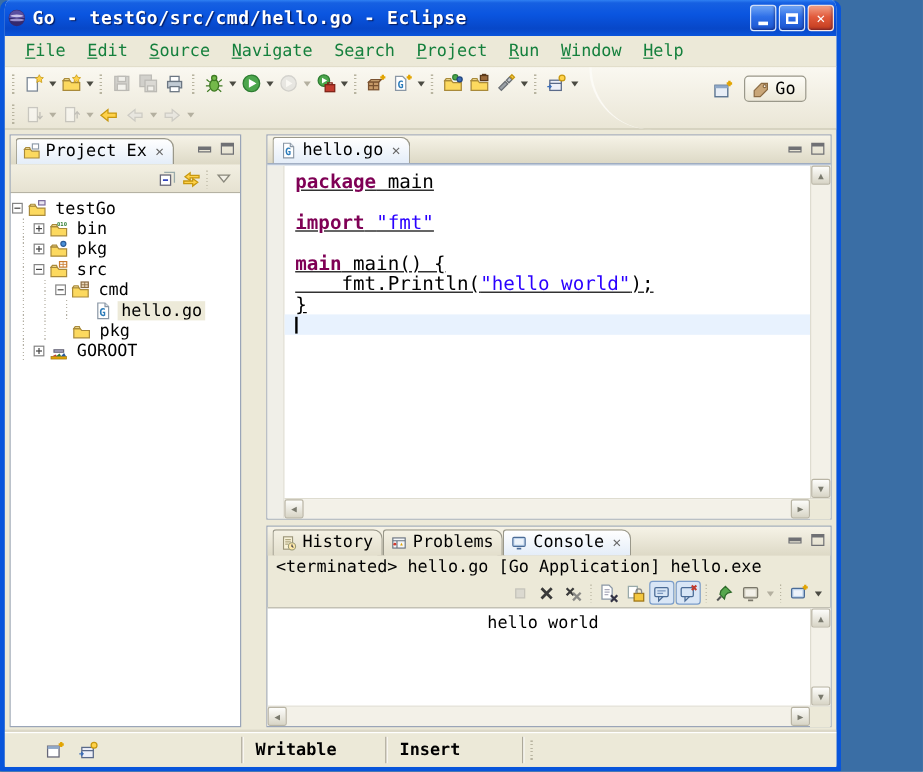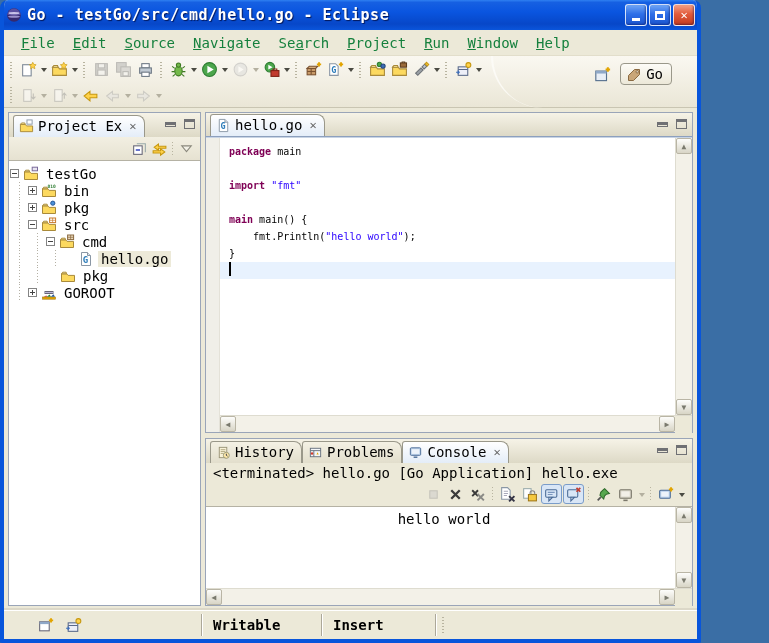--- a/index.html
+++ b/index.html
@@ -63,21 +63,21 @@
     border-bottom-left-radius:55px; border-left:2px solid #FDFCF8; opacity:.9;}
   .perspbar{ position:absolute; right:25px; top:7px; display:flex; align-items:flex-start; gap:6px; }
   .persp-open{ width:24px;height:24px;display:flex;align-items:center;justify-content:center;}
   .persp-open svg{width:18px;height:18px;}
   .persp-active{ display:flex; align-items:center; gap:4px; border:1px solid #9A988A;
     border-radius:4px; background:linear-gradient(180deg,#FDFCF7,#ECE8D8);
     padding:2px 8px 2px 5px; font-size:14px; }
   .persp-active svg{ width:16px;height:16px; }
 
   
-  .main{ height:502px; display:flex; padding:4px 4px 4px 4px; gap:4px; }
+  .main{ height:502px; display:flex; padding:4px 4px 4px 4px; gap:21px; }
   .panel{ display:flex; flex-direction:column; border:1px solid #9AA5B8; background:#ECE9D8; }
   .explorer{ width:193px; flex:none; }
   .rightcol{ flex:1; display:flex; flex-direction:column; gap:5px; min-width:0; }
   .editorpanel{ flex:1; min-height:0; }
   .consolepanel{ height:168px; flex:none; }
 
   
   .viewhead{ height:24px; background:linear-gradient(180deg,#F6F3E7,#DDD9C6);
     display:flex; align-items:flex-end; padding:2px 4px 0 4px; position:relative; }
   .vtab{ display:flex; align-items:center; gap:4px; padding:2px 7px 3px 5px;
@@ -108,21 +108,21 @@
   .exp-space{ width:15px; flex:none; }
   .ticon{ width:17px;height:16px;flex:none;margin-right:3px; }
   .ticon svg{width:16px;height:16px;}
   .tlabel{ padding:0 3px; }
   .trow-item.selected .tlabel{ background:#EDEAD9; }
 
   
   .edithead{ border-bottom:1px solid #8DA0BE; }
   .editbody{ flex:1; display:flex; min-height:0; background:#fff; border-top:1px solid #C8D4E4;}
   .gutter{ width:14px; background:#F0EFE8; border-right:1px solid #E4E2D8; flex:none;}
-  .codearea{ flex:1; position:relative; overflow:hidden; padding-top:5px; font-size:10px; line-height:17px;}
+  .codearea{ flex:1; position:relative; overflow:hidden; padding-top:5px; font-size:16px; line-height:17px;text-decoration:underline;}
   .cline{ height:17px; padding-left:9px; white-space:pre; }
   .cline.current{ background:#E8F2FE; }
   .tok-kw{ color:var(--kw); font-weight:bold; }
   .tok-str{ color:var(--str); }
   .caret{ display:inline-block; width:2px; height:14px; background:#000; vertical-align:-2px; }
 
   
   .vscroll{ width:17px; flex:none; background:#F3F1E8; border-left:1px solid #DEDCD0;
     display:flex; flex-direction:column; justify-content:space-between; }
   .hscrollrow{ height:17px; flex:none; display:flex; border-top:1px solid #DEDCD0; }

